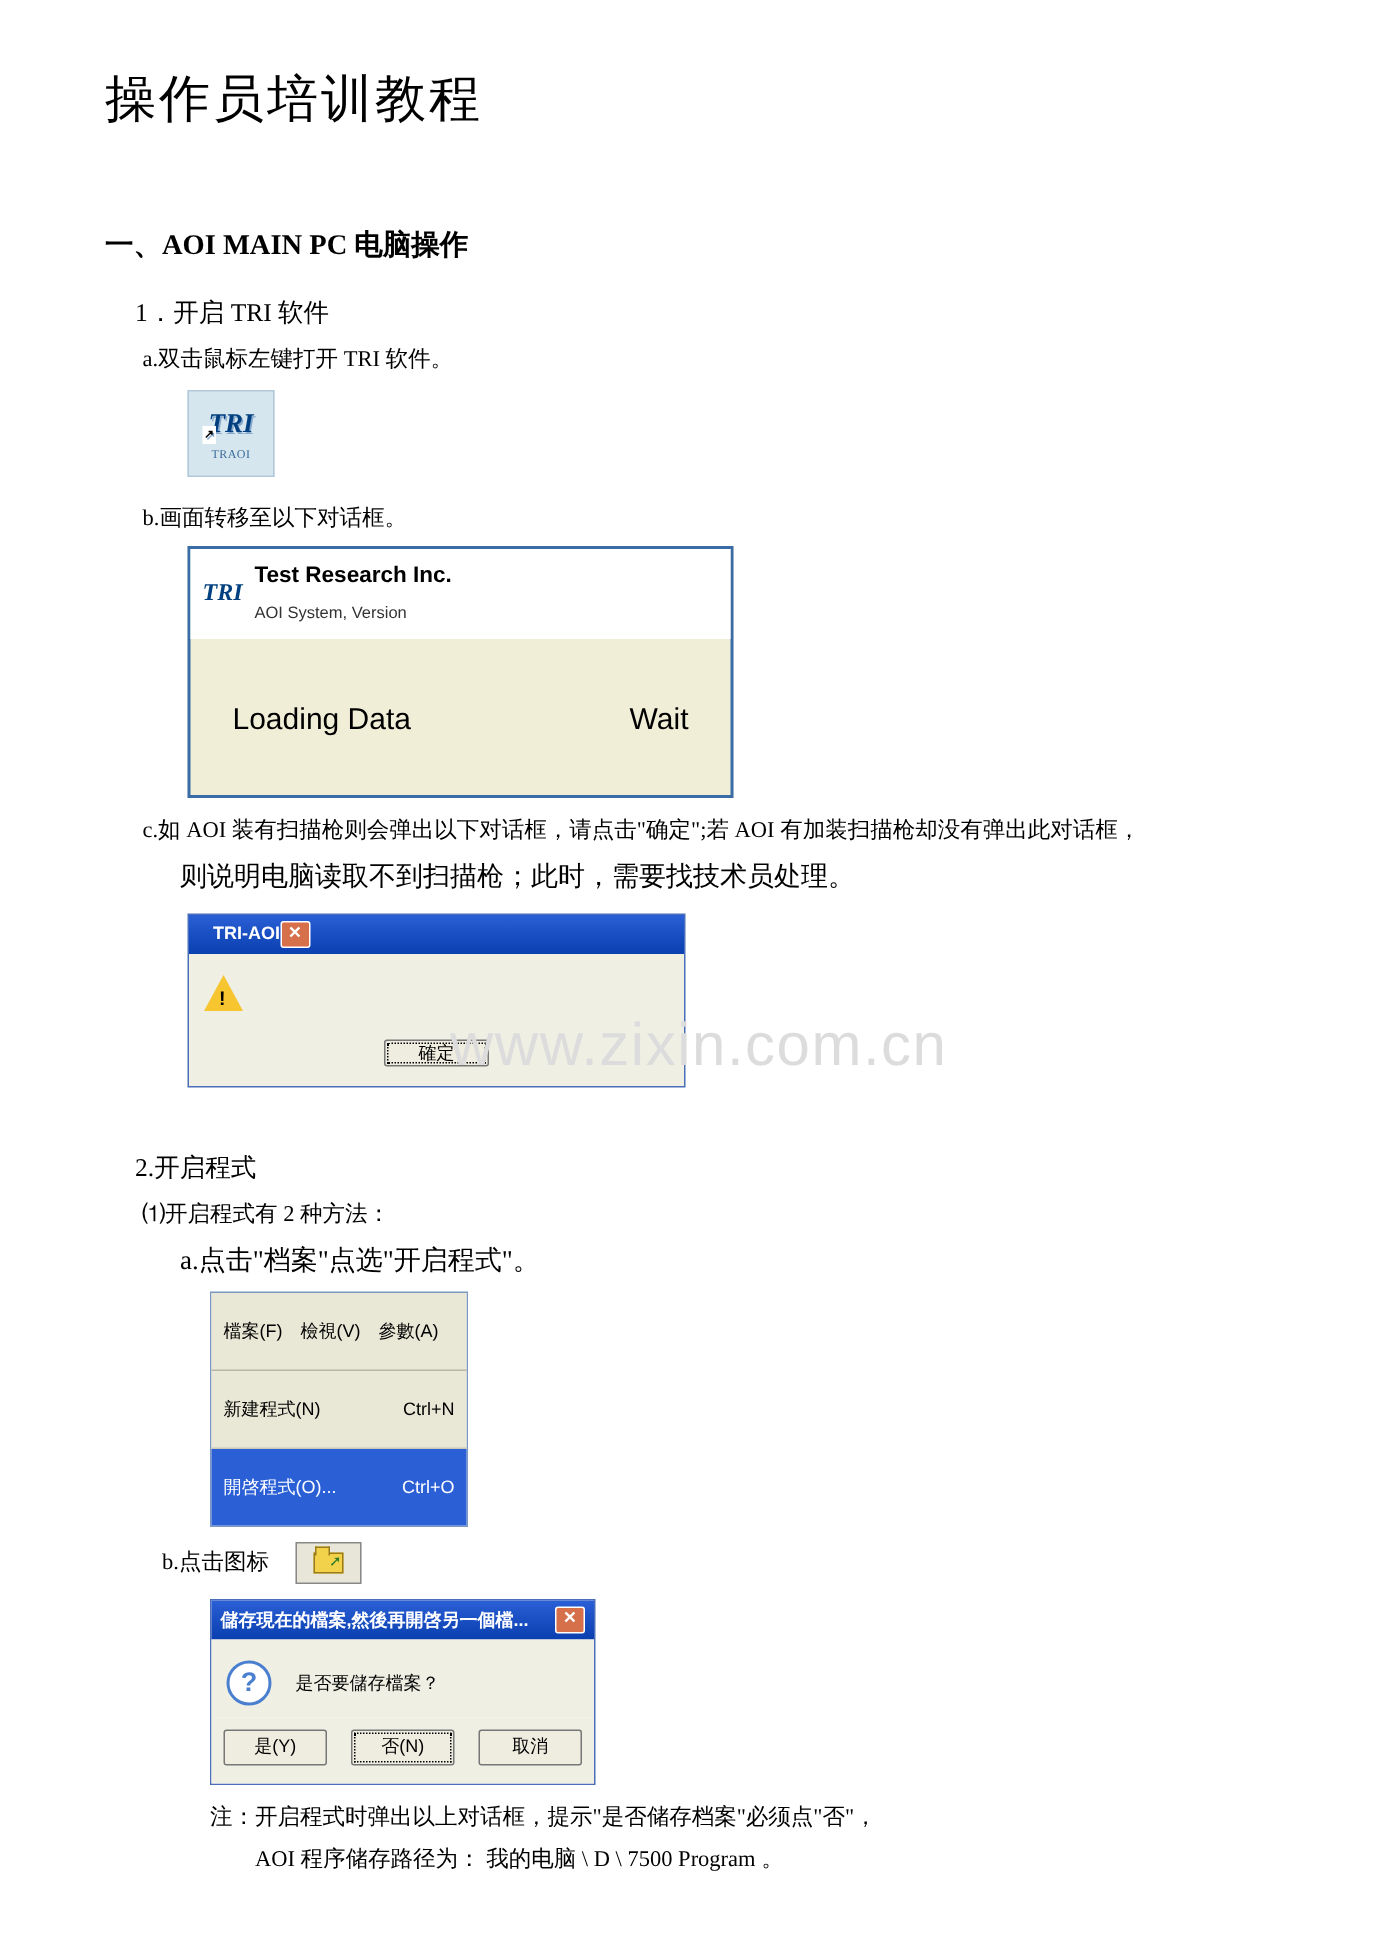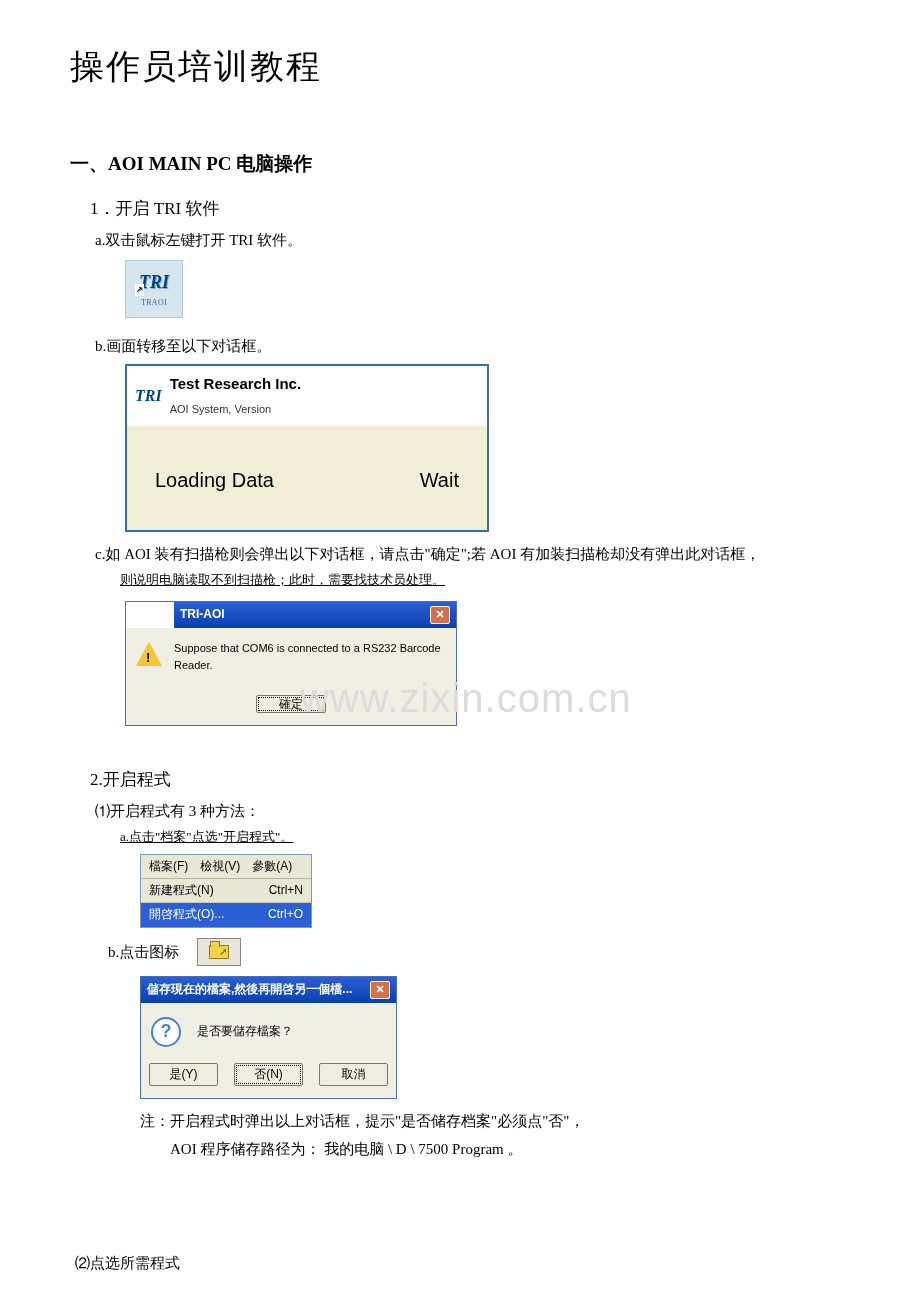--- a/index.html
+++ b/index.html
@@ -27,23 +27,22 @@
   }
   .sub-heading {
     font-size: 17px;
     margin: 8px 0 6px 20px;
   }
   .step {
     font-size: 15px;
     margin: 4px 0 4px 25px;
   }
   .step-indent {
-    font-size: 13px;
+    font-size: 18px;
     margin: 4px 0 4px 50px;
-    text-decoration: underline;
   }
   .note {
     font-size: 15px;
     margin: 4px 0 4px 70px;
   }
 
   
   .tri-icon {
     margin: 8px 0 16px 55px;
     width: 56px;
@@ -119,26 +118,24 @@
     margin: 10px 0 10px 55px;
     width: 330px;
     border: 1px solid #4a6fb8;
   }
   .triaoi-bar {
     height: 22px;
     background: linear-gradient(to bottom, #2a5fd6, #0a3fb0);
     color: #fff;
     font-weight: bold;
     font-size: 12px;
-    padding: 2px 6px;
-    display: flex;
-    justify-content: space-between;
-    align-items: center;
-    font-family: Arial, sans-serif;
-    margin-left: 48px;
+    padding: 2px 16px;
+    display: flex;
+    align-items: center;
+    font-family: Arial, sans-serif;
   }
   .close-x {
     width: 18px;
     height: 16px;
     background: #d6704a;
     border: 1px solid #fff;
     border-radius: 2px;
     color: #fff;
     font-size: 11px;
     text-align: center;
@@ -191,21 +188,21 @@
   .menu-shot {
     margin: 6px 0 10px 70px;
     width: 170px;
     font-family: "Microsoft YaHei", Arial, sans-serif;
     font-size: 12px;
     border: 1px solid #7a98c0;
   }
   .menu-row {
     display: flex;
     justify-content: space-between;
-    padding: 2px 8px;
+    padding: 16px 8px;
     background: #e9e7d6;
     border-bottom: 1px solid #c8c6b6;
   }
   .menu-row.bar { background: #e9e7d6; border-bottom: 1px solid #b8b6a6; gap: 12px; justify-content: flex-start; }
   .menu-row.sel { background: #2a5fd6; color: #fff; border-bottom: none; }
 
   
   .icon-row {
     display: flex;
     align-items: center;
@@ -350,33 +347,32 @@
 <div class="step">c.如 AOI  装有扫描枪则会弹出以下对话框，请点击"确定";若 AOI 有加装扫描枪却没有弹出此对话框，</div>
 <div class="step-indent">则说明电脑读取不到扫描枪；此时，需要找技术员处理。</div>
 
 <div class="triaoi-dialog">
   <div class="triaoi-bar">
     <span>TRI-AOI</span>
     <span class="close-x">✕</span>
   </div>
   <div class="triaoi-body">
     <div class="warn-icon"></div>
-    <div>Suppose that COM6 is connected to a RS232 Barcode Reader.</div>
   </div>
   <div class="triaoi-btnrow">
     <span class="win-btn dotted">確定</span>
   </div>
 </div>
 
 <div class="watermark">
   <span class="watermark-text">www.zixin.com.cn</span>
 </div>
 
 <div class="sub-heading" style="margin-top:40px;">2.开启程式</div>
-<div class="step">⑴开启程式有 3 种方法：</div>
+<div class="step">⑴开启程式有 2 种方法：</div>
 <div class="step-indent">a.点击"档案"点选"开启程式"。</div>
 
 <div class="menu-shot">
   <div class="menu-row bar">
     <span>檔案(F)</span>
     <span>檢視(V)</span>
     <span>參數(A)</span>
   </div>
   <div class="menu-row">
     <span>新建程式(N)</span>

